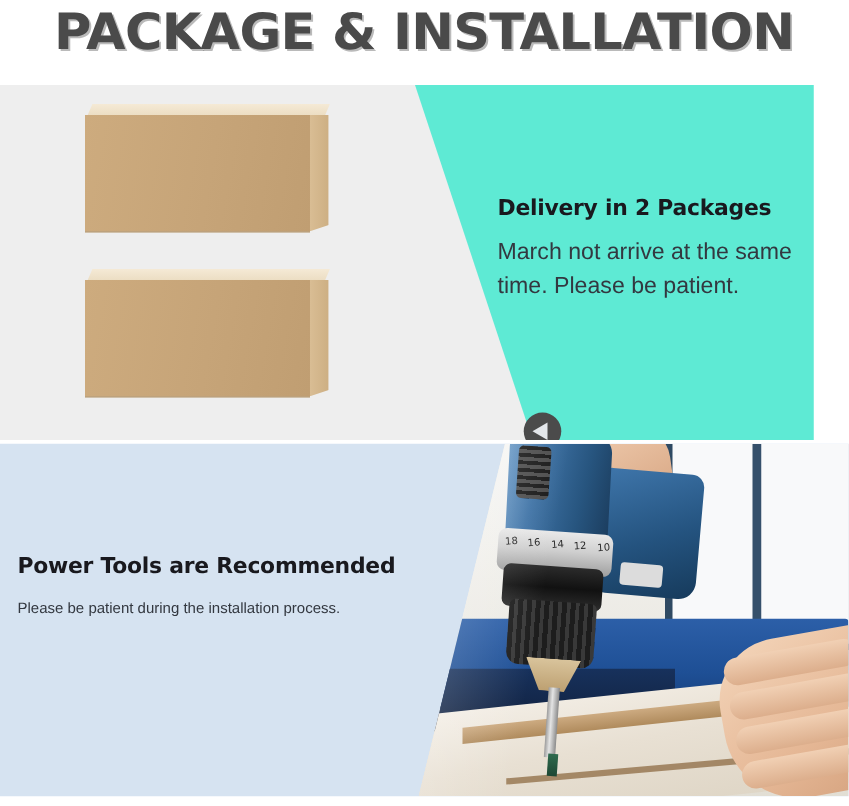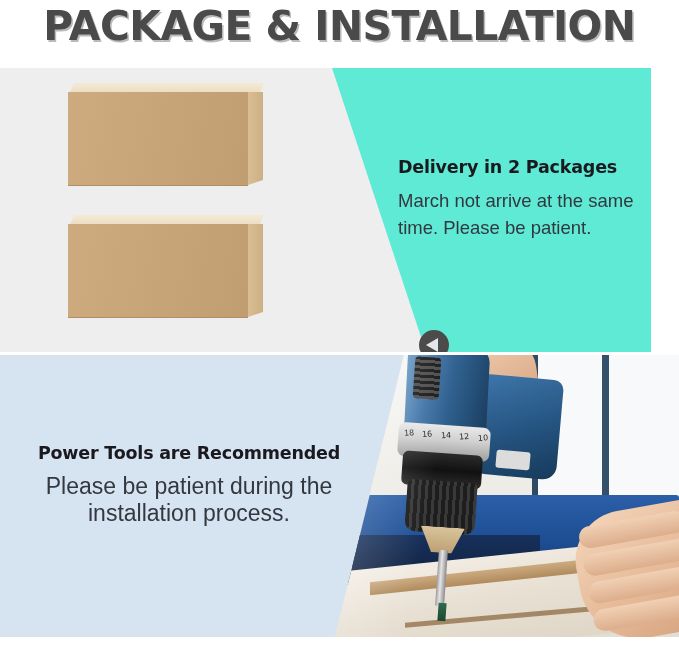--- a/index.html
+++ b/index.html
@@ -166,29 +166,28 @@
     border-right: 12px solid #e3e6ea;
   }
 
   
   #panel-tools {
     left: 0;
     top: 355px;
     width: 679px;
     height: 282px;
     background: #d6e3f1;
-    text-align: center;
   }
   #tools-text {
     position: absolute;
     left: 14px;
     top: 87px;
     width: 350px;
   }
-  #tools-text .panel-body { font-size: 23px; }
+  #tools-text .panel-body { font-size: 12px; }
 
   
   #tools-photo-area {
     position: absolute;
     left: 310px;
     top: 0;
     width: 369px;
     height: 282px;
     clip-path: polygon(94px 0, 369px 0, 369px 282px, 25px 282px);
     background: #f2efe9;

